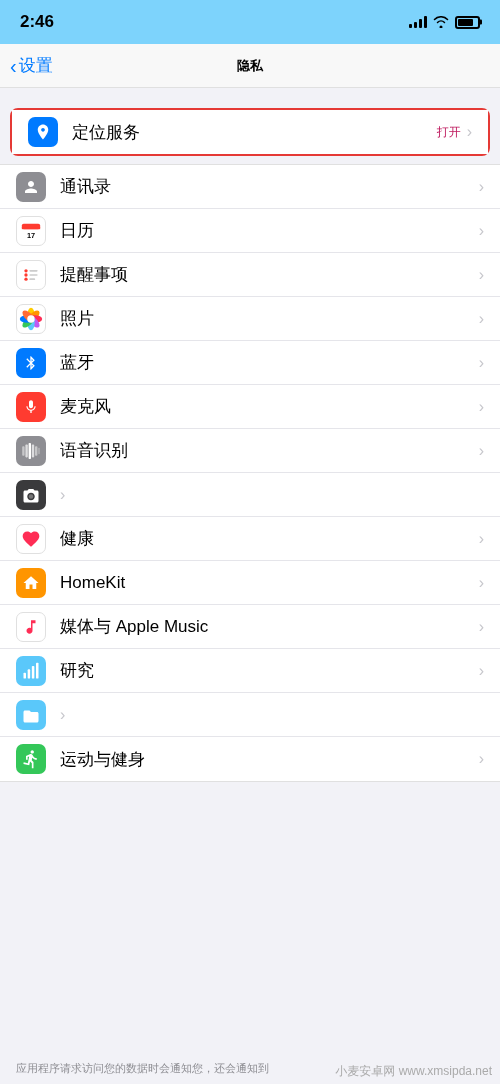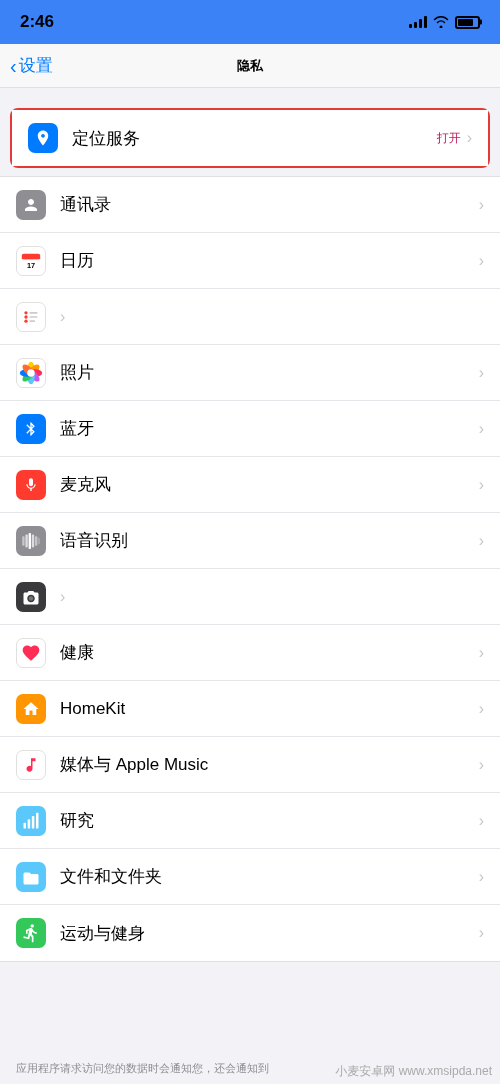--- a/index.html
+++ b/index.html
@@ -7,21 +7,21 @@
       width: 500px;
       height: 1084px;
       background: #f2f2f7;
       font-family: -apple-system, 'PingFang SC', 'Helvetica Neue', sans-serif;
       overflow: hidden;
       position: relative;
     }
 
     
     .status-bar {
-      background: #3b82f6;
+      background: #7dd3fc;
       height: 44px;
       display: flex;
       align-items: center;
       justify-content: space-between;
       padding: 0 20px;
     }
     .status-time {
       font-size: 17px;
       font-weight: 600;
       color: #000;
@@ -112,21 +112,21 @@
     .list-section {
       background: #d946ef;
       border-top: 1px solid #e0e0e0;
       border-bottom: 1px solid #e0e0e0;
     }
 
     .list-item {
       display: flex;
       align-items: center;
       padding: 0 16px;
-      height: 56px;
+      height: 44px;
       border-bottom: 1px solid #e5e5ea;
       background: #fff;
       position: relative;
       cursor: pointer;
     }
     .list-item:last-child {
       border-bottom: none;
     }
 
     .item-icon {
@@ -266,20 +266,21 @@
       <div class="item-icon" style="background:#fff; border:1px solid #e0e0e0;">
         <svg width="20" height="20" viewBox="0 0 24 24">
           <circle cx="6" cy="7" r="2" fill="#ff3b30"></circle>
           <circle cx="6" cy="12" r="2" fill="#ff3b30"></circle>
           <circle cx="6" cy="17" r="2" fill="#ff3b30"></circle>
           <rect x="10" y="6" width="10" height="2" rx="1" fill="#ccc"></rect>
           <rect x="10" y="11" width="10" height="2" rx="1" fill="#ccc"></rect>
           <rect x="10" y="16" width="7" height="2" rx="1" fill="#ccc"></rect>
         </svg>
       </div>
+      <span class="item-label">提醒事项</span>
       <span class="item-chevron">›</span>
     </div>
 
     <div class="list-item">
       <div class="item-icon" style="background:#fff; border:1px solid #e0e0e0; border-radius:7px; overflow:hidden; padding:0;">
         <svg width="30" height="30" viewBox="0 0 30 30">
           <defs>
             <linearGradient id="pg1" x1="0%" y1="0%" x2="100%" y2="100%">
               <stop offset="0%" style="stop-color:#ff9500"></stop>
               <stop offset="100%" style="stop-color:#ffcc00"></stop>
@@ -394,21 +395,20 @@
       <span class="item-label">研究</span>
       <span class="item-chevron">›</span>
     </div>
 
     <div class="list-item">
       <div class="item-icon" style="background:#5ac8fa;">
         <svg width="18" height="16" viewBox="0 0 24 20" fill="white">
           <path d="M10 4H4c-1.1 0-2 .9-2 2v12c0 1.1.9 2 2 2h16c1.1 0 2-.9 2-2V8c0-1.1-.9-2-2-2h-8l-2-2z"></path>
         </svg>
       </div>
-      <span class="item-label">文件和文件夹</span>
       <span class="item-chevron">›</span>
     </div>
 
     <div class="list-item" style="border-bottom:none;">
       <div class="item-icon" style="background:#34c759;">
         <svg width="20" height="20" viewBox="0 0 24 24" fill="white">
           <path d="M13.49 5.48c1.1 0 2-.9 2-2s-.9-2-2-2-2 .9-2 2 .9 2 2 2zm-3.6 13.9l1-4.4 2.1 2v6h2v-7.5l-2.1-2 .6-3c1.3 1.5 3.3 2.5 5.5 2.5v-2c-1.9 0-3.5-1-4.3-2.4l-1-1.6c-.4-.6-1-1-1.7-1-.3 0-.5.1-.8.1l-5.2 2.2v4.7h2v-3.4l1.8-.7-1.6 8.1-4.9-1-.4 2 7 1.4z"></path>
         </svg>
       </div>
       <span class="item-label">运动与健身</span>

